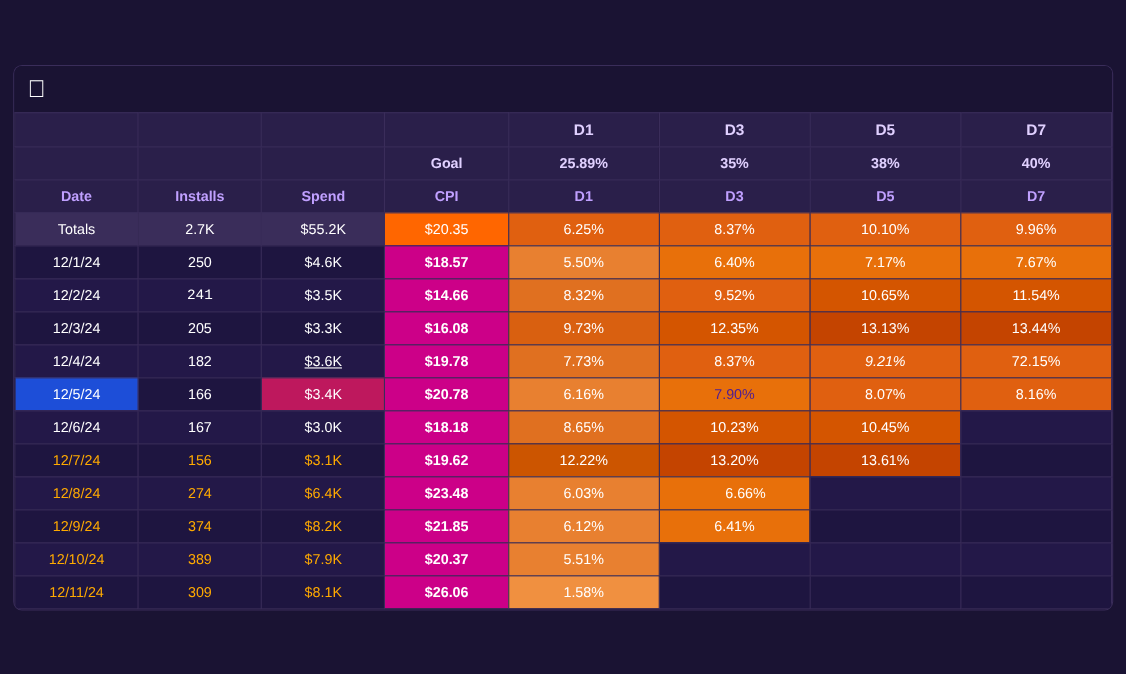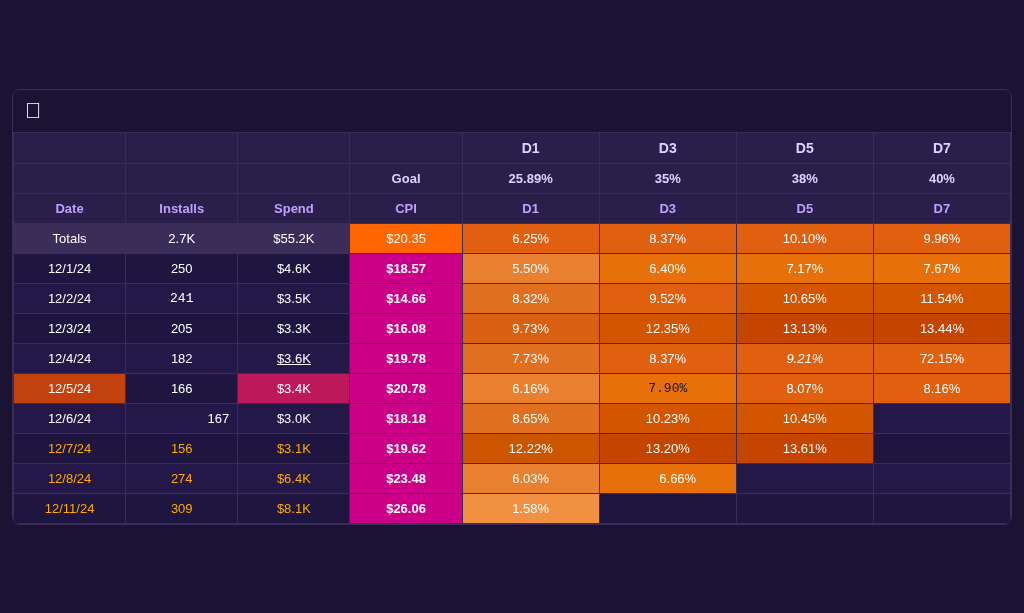--- a/index.html
+++ b/index.html
@@ -204,32 +204,32 @@
           <td class="col-date" style="background: rgb(35, 24, 72);">12/4/24</td>
           <td class="col-installs" style="background: rgb(35, 24, 72);">182</td>
           <td class="col-spend" style="background: rgb(35, 24, 72); text-decoration: underline;">$3.6K</td>
           <td class="col-cpi cpi-cell">$19.78</td>
           <td class="col-d1" style="background: rgb(224, 112, 32); color: rgb(255, 255, 255);">7.73%</td>
           <td class="col-d3" style="background: rgb(224, 96, 16); color: rgb(255, 255, 255);">8.37%</td>
           <td class="col-d5" style="background: rgb(224, 96, 16); color: rgb(255, 255, 255); font-style: italic;">9.21%</td>
           <td class="col-d7" style="background: rgb(224, 96, 16); color: rgb(255, 255, 255);">72.15%</td>
         </tr>
         <tr class="data-row">
-          <td class="col-date" style="background: #c2410c;">12/5/24</td>
+          <td class="col-date" style="background: #1d4ed8;">12/5/24</td>
           <td class="col-installs" style="background: rgb(30, 21, 64);">166</td>
           <td class="col-spend" style="background: #be185d;">$3.4K</td>
           <td class="col-cpi cpi-cell">$20.78</td>
           <td class="col-d1" style="background: rgb(232, 128, 48); color: rgb(255, 255, 255);">6.16%</td>
-          <td class="col-d3" style="background: rgb(232, 112, 10); color: #0f172a; font-family: Liberation Mono, monospace;">7.90%</td>
+          <td class="col-d3" style="background: rgb(232, 112, 10); color: #4c1d95;">7.90%</td>
           <td class="col-d5" style="background: rgb(224, 96, 16); color: rgb(255, 255, 255);">8.07%</td>
           <td class="col-d7" style="background: rgb(224, 96, 16); color: rgb(255, 255, 255);">8.16%</td>
         </tr>
         <tr class="data-row">
           <td class="col-date" style="background: rgb(35, 24, 72);">12/6/24</td>
-          <td class="col-installs" style="background: rgb(35, 24, 72); text-align: right;">167</td>
+          <td class="col-installs" style="background: rgb(35, 24, 72);">167</td>
           <td class="col-spend" style="background: rgb(35, 24, 72);">$3.0K</td>
           <td class="col-cpi cpi-cell">$18.18</td>
           <td class="col-d1" style="background: rgb(224, 112, 32); color: rgb(255, 255, 255); text-align: center;">8.65%</td>
           <td class="col-d3" style="background: rgb(212, 85, 0); color: rgb(255, 255, 255);">10.23%</td>
           <td class="col-d5" style="background: rgb(212, 85, 0); color: rgb(255, 255, 255);">10.45%</td>
           <td class="col-d7" style="background: rgb(35, 24, 72);"></td>
         </tr>
         <tr class="data-row highlight">
           <td class="col-date" style="background: rgb(30, 21, 64); color: rgb(255, 170, 0);">12/7/24</td>
           <td class="col-installs" style="background: rgb(30, 21, 64); color: rgb(255, 170, 0);">156</td>
@@ -244,20 +244,40 @@
           <td class="col-date" style="background: rgb(35, 24, 72); color: rgb(255, 170, 0);">12/8/24</td>
           <td class="col-installs" style="background: rgb(35, 24, 72); color: rgb(255, 170, 0);">274</td>
           <td class="col-spend" style="background: rgb(35, 24, 72); color: rgb(255, 170, 0);">$6.4K</td>
           <td class="col-cpi cpi-cell">$23.48</td>
           <td class="col-d1" style="background: rgb(232, 128, 48); color: rgb(255, 255, 255);">6.03%</td>
           <td class="col-d3" style="background: rgb(232, 112, 10); color: rgb(255, 255, 255); padding-left: 28px;">6.66%</td>
           <td class="col-d5" style="background: rgb(35, 24, 72);"></td>
           <td class="col-d7" style="background: rgb(35, 24, 72);"></td>
         </tr>
         <tr class="data-row highlight">
+          <td class="col-date" style="background: rgb(30, 21, 64); color: rgb(255, 170, 0);">12/9/24</td>
+          <td class="col-installs" style="background: rgb(30, 21, 64); color: rgb(255, 170, 0);">374</td>
+          <td class="col-spend" style="background: rgb(30, 21, 64); color: rgb(255, 170, 0);">$8.2K</td>
+          <td class="col-cpi cpi-cell">$21.85</td>
+          <td class="col-d1" style="background: rgb(232, 128, 48); color: rgb(255, 255, 255);">6.12%</td>
+          <td class="col-d3" style="background: rgb(232, 112, 10); color: rgb(255, 255, 255);">6.41%</td>
+          <td class="col-d5" style="background: rgb(30, 21, 64);"></td>
+          <td class="col-d7" style="background: rgb(30, 21, 64);"></td>
+        </tr>
+        <tr class="data-row highlight">
+          <td class="col-date" style="background: rgb(35, 24, 72); color: rgb(255, 170, 0);">12/10/24</td>
+          <td class="col-installs" style="background: rgb(35, 24, 72); color: rgb(255, 170, 0);">389</td>
+          <td class="col-spend" style="background: rgb(35, 24, 72); color: rgb(255, 170, 0);">$7.9K</td>
+          <td class="col-cpi cpi-cell">$20.37</td>
+          <td class="col-d1" style="background: rgb(232, 128, 48); color: rgb(255, 255, 255);">5.51%</td>
+          <td class="col-d3" style="background: rgb(35, 24, 72);"></td>
+          <td class="col-d5" style="background: rgb(35, 24, 72);"></td>
+          <td class="col-d7" style="background: rgb(35, 24, 72);"></td>
+        </tr>
+        <tr class="data-row highlight">
           <td class="col-date" style="background: rgb(30, 21, 64); color: rgb(255, 170, 0);">12/11/24</td>
           <td class="col-installs" style="background: rgb(30, 21, 64); color: rgb(255, 170, 0);">309</td>
           <td class="col-spend" style="background: rgb(30, 21, 64); color: rgb(255, 170, 0);">$8.1K</td>
           <td class="col-cpi cpi-cell">$26.06</td>
           <td class="col-d1" style="background: rgb(240, 144, 64); color: rgb(255, 255, 255);">1.58%</td>
           <td class="col-d3" style="background: rgb(30, 21, 64);"></td>
           <td class="col-d5" style="background: rgb(30, 21, 64);"></td>
           <td class="col-d7" style="background: rgb(30, 21, 64);"></td>
         </tr>
       </tbody>

